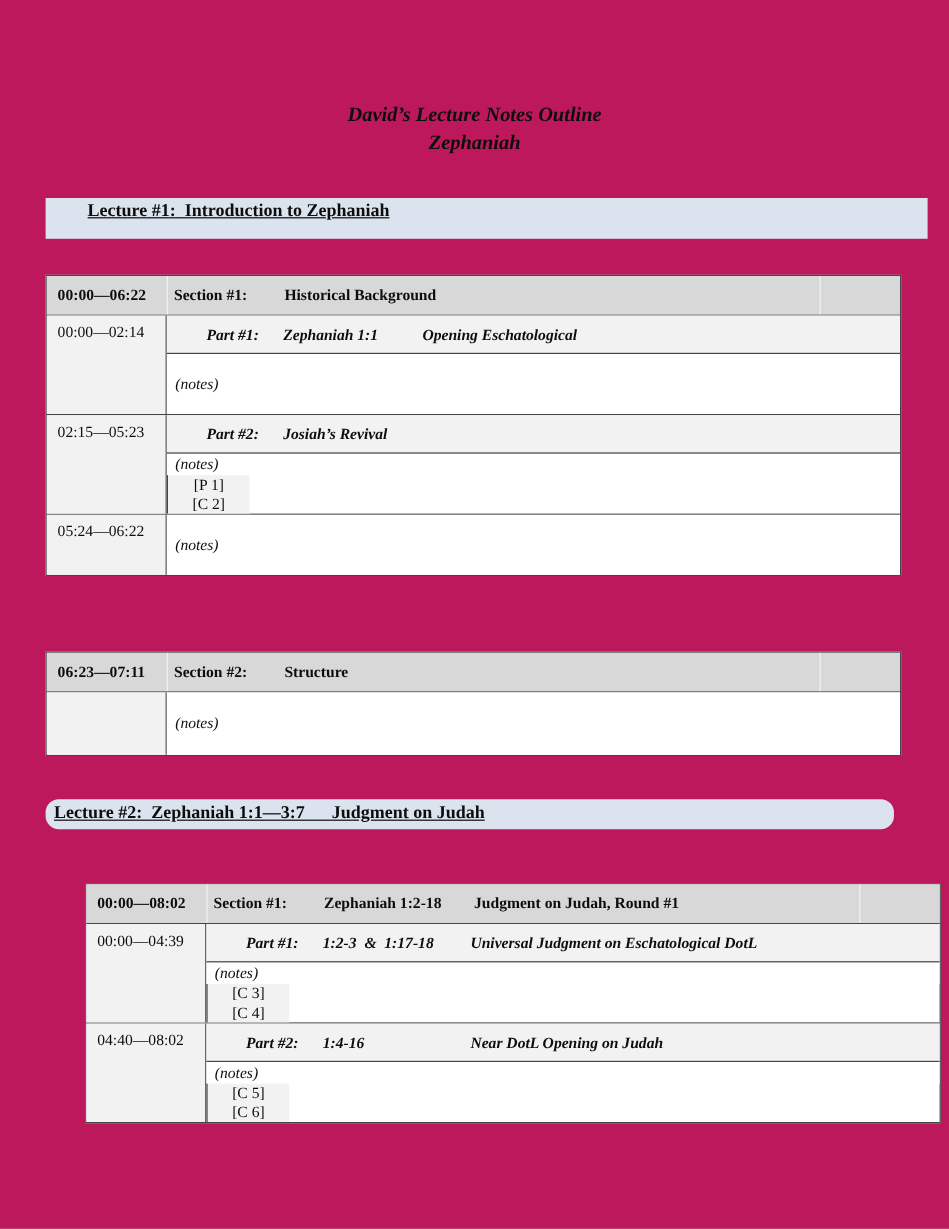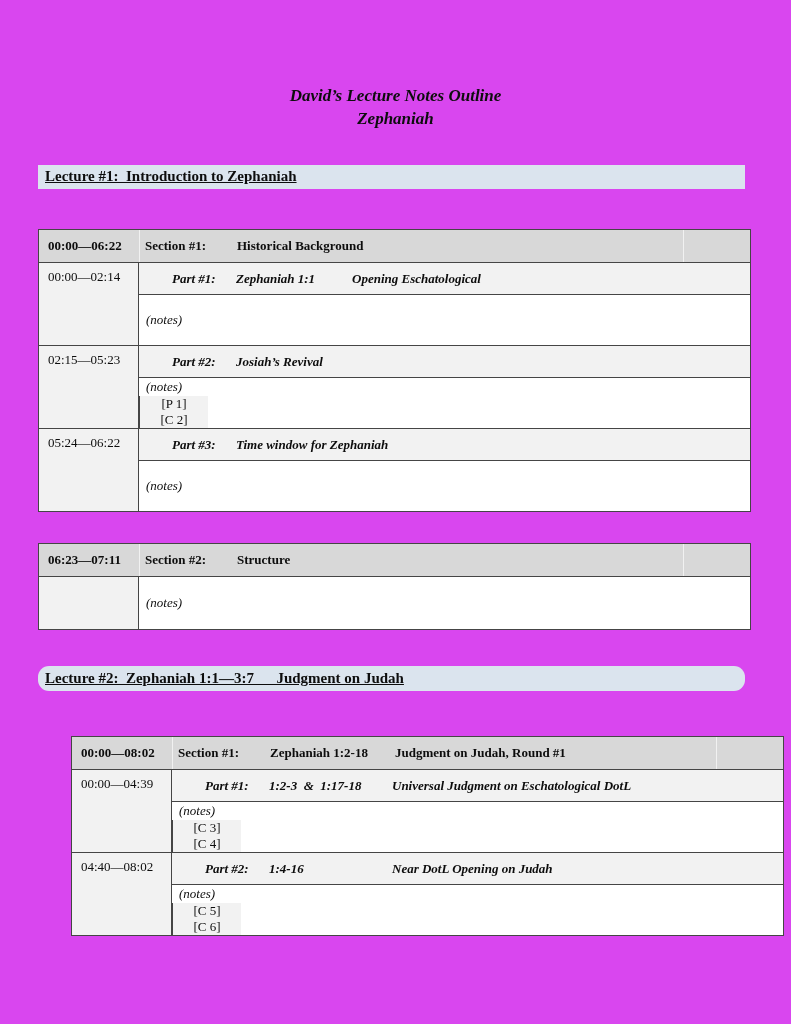--- a/index.html
+++ b/index.html
@@ -1,33 +1,33 @@
 <!DOCTYPE html>
 <html><head>
 <meta charset="utf-8">
 <style>
   html,body{margin:0;padding:0;}
   body{
     width:791px;height:1024px;background:#ffffff;
     font-family:"Liberation Serif","DejaVu Serif",serif;color:#0d0d0d;
   }
-  .page{position:relative;width:791px;height:1024px;overflow:hidden;background:#d946ef;}
+  .page{position:relative;width:791px;height:1024px;overflow:hidden;background:#be185d;}
 
   
   .doc-title{
     position:absolute;top:84px;left:0;width:791px;text-align:center;
     font-size:17px;line-height:23px;font-weight:bold;font-style:italic;
   }
 
   
   .lecture-heading{
     position:absolute;left:38px;width:707px;background:#dbe4ee;
     font-size:15px;font-weight:bold;
   }
-  .lecture-heading.h1{top:165px;height:24px;line-height:23px;}
+  .lecture-heading.h1{top:165px;height:34px;line-height:23px;padding-left:28px;}
   .lecture-heading.h2{top:666px;height:25px;line-height:25px;border-radius:11px;}
   .lecture-heading .ht{
     margin-left:7px;text-decoration:underline;white-space:pre;
   }
 
   
   .otable{
     position:absolute;left:38px;width:713px;box-sizing:border-box;
     border:1.5px solid #454545;background:#ffffff;font-size:13px;
   }
@@ -139,25 +139,20 @@
               <span class="refs">[P 1]
 [C 2]</span>
             </div>
         </div>
       </div>
     </div>
 
     <div class="group">
       <div class="gtime"><span>05:24—06:22</span></div>
       <div class="gbody">
-        <div class="prow">
-          <span class="p-label">Part #3:</span>
-          <span class="p-ref">Time window for Zephaniah</span>
-          <span class="p-desc"></span>
-        </div>
         <div class="nrow">
           <div class="ncell">
               <span class="notes">(notes)</span>
             </div>
           <div class="rcell">
               <span class="refs"></span>
             </div>
         </div>
       </div>
     </div>

